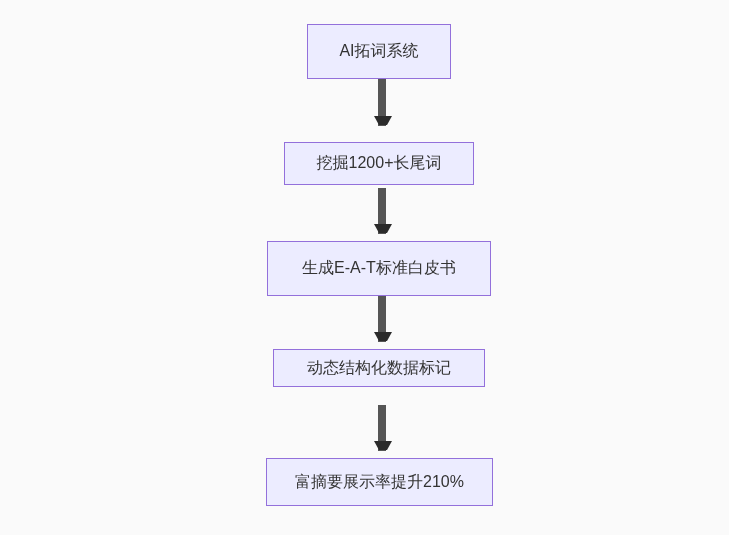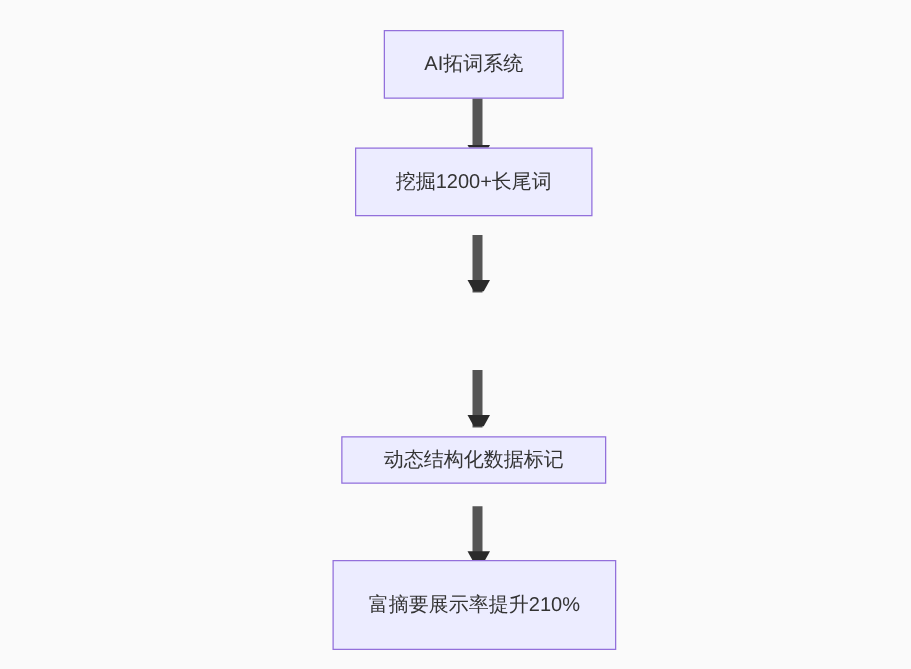--- a/index.html
+++ b/index.html
@@ -28,24 +28,24 @@
     align-items: center;
     justify-content: center;
     background: var(--node-fill);
     border: 1.3px solid var(--node-border);
     color: var(--node-text);
     font-size: 16px;
     text-align: center;
     white-space: nowrap;
   }
   .n1 { left: 299px; top: 16px;  width: 144px; height: 55px; }
-  .n2 { left: 276px; top: 110px; width: 190px; height: 55px; }
+  .n2 { left: 276px; top: 134px; width: 190px; height: 43px; }
   .n3 { left: 259px; top: 233px; width: 224px; height: 55px; }
   .n4 { left: 265px; top: 341px; width: 212px; height: 38px; }
-  .n5 { left: 258px; top: 440px; width: 227px; height: 72px; }
+  .n5 { left: 258px; top: 450px; width: 227px; height: 48px; }
   .edge {
     position: absolute;
     left: 371px; 
     width: 0;
   }
   .e1 { top: 71px;  height: 54px; }
   .e2 { top: 180px; height: 53px; }
   .e3 { top: 288px; height: 53px; }
   .e4 { top: 397px; height: 53px; }
   .edge-line {
@@ -83,20 +83,23 @@
 
   <div class="node n2">
     <span>挖掘1200+长尾词</span>
   </div>
 
   <div class="edge e2">
     <div class="edge-line"></div>
     <div class="edge-arrow"></div>
   </div>
 
+  <div class="node n3">
+    <span>生成E-A-T标准白皮书</span>
+  </div>
 
   <div class="edge e3">
     <div class="edge-line"></div>
     <div class="edge-arrow"></div>
   </div>
 
   <div class="node n4">
     <span>动态结构化数据标记</span>
   </div>
 

